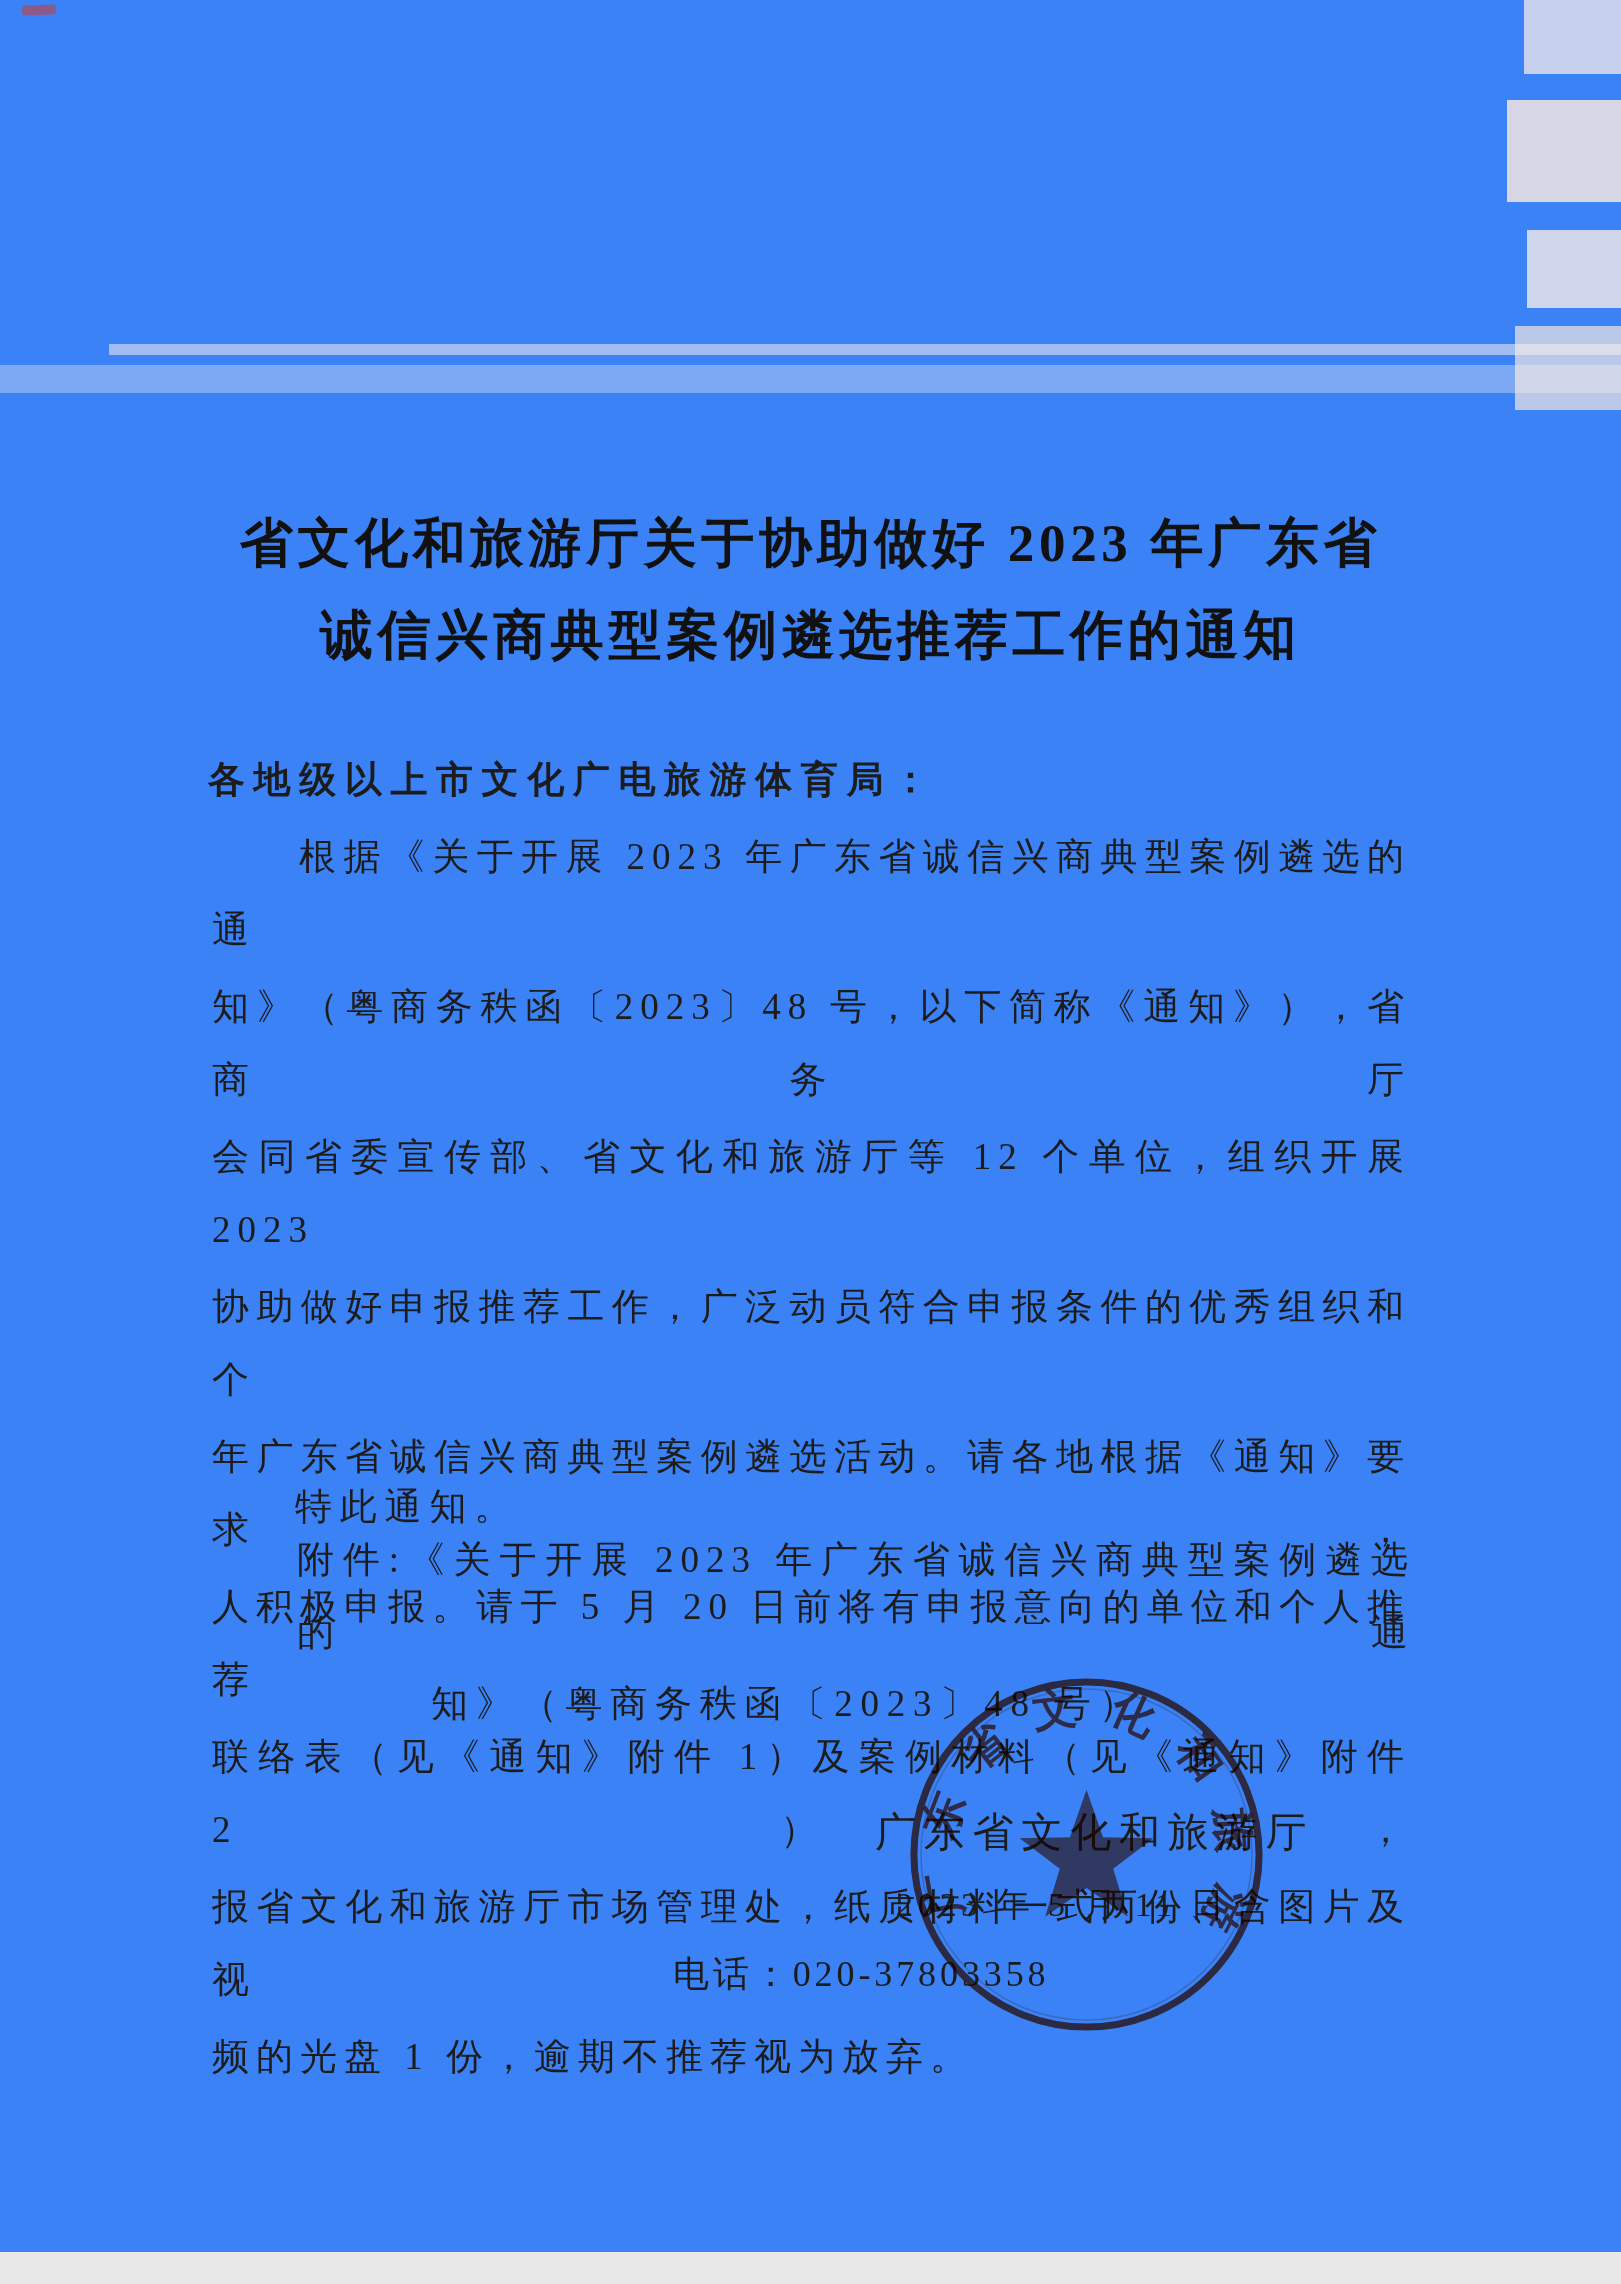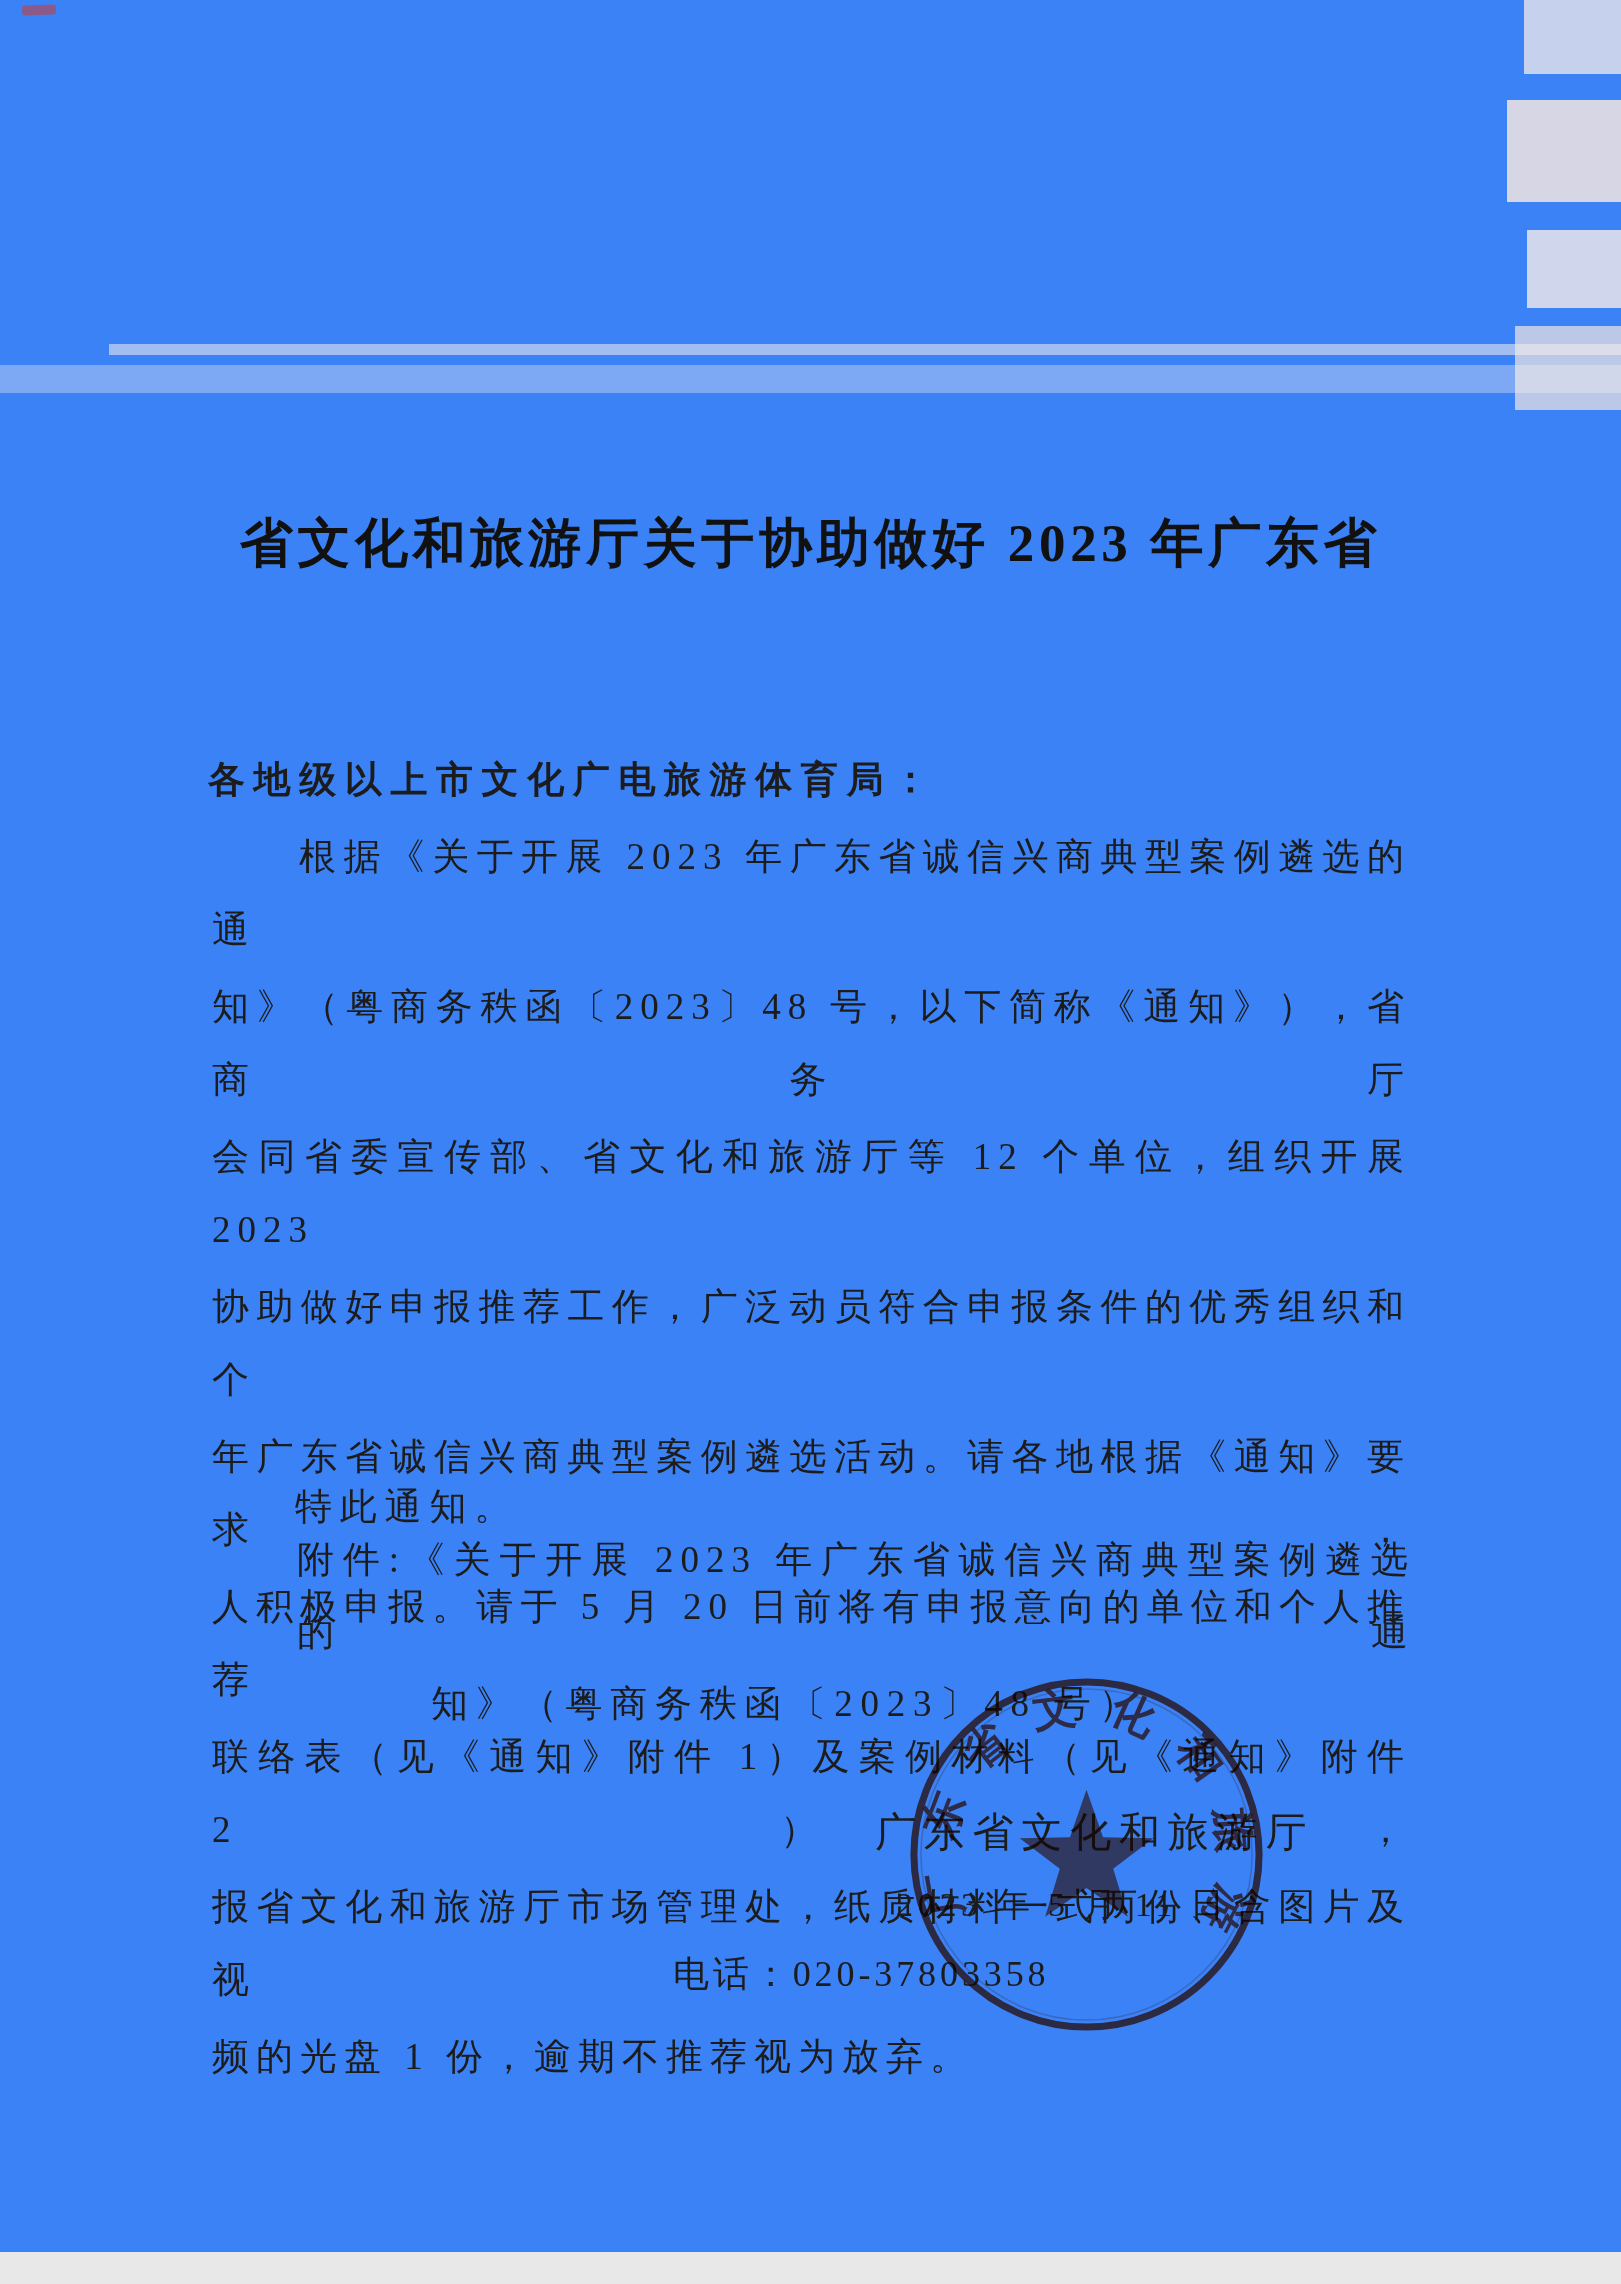--- a/index.html
+++ b/index.html
@@ -75,20 +75,21 @@
   <div class="artifact corner-mark" style="left:22px;top:4.7px;width:34px;height:10px;"></div>
   <div class="artifact band" style="left:1524px;top:0;width:97px;height:74px;opacity:.75;"></div>
   <div class="artifact band" style="left:1507px;top:100px;width:114px;height:102px;opacity:.85;background:#f2e5e2;"></div>
   <div class="artifact band" style="left:1527px;top:230px;width:94px;height:78px;opacity:.8;"></div>
   <div class="artifact band" style="left:1515px;top:326px;width:106px;height:84px;opacity:.7;background:#f2e5e2;"></div>
   <div class="artifact band" style="left:109px;top:344px;width:1512px;height:11px;opacity:.55;background:#f8eeec;"></div>
   <div class="artifact band" style="left:0;top:365px;width:1621px;height:28px;opacity:.35;background:#faf3f1;"></div>
 
   <div class="title-block">
     <div>省文化和旅游厅关于协助做好 2023 年广东省</div>
+    <div>诚信兴商典型案例遴选推荐工作的通知</div>
   </div>
 
   <div class="salutation">各地级以上市文化广电旅游体育局：</div>
 
   <div class="body-block">
     <p class="just indent">根据《关于开展 2023 年广东省诚信兴商典型案例遴选的通</p>
     <p class="just">知》（粤商务秩函〔2023〕48 号，以下简称《通知》），省商务厅</p>
     <p class="just">会同省委宣传部、省文化和旅游厅等 12 个单位，组织开展 2023</p>
     <p class="just">协助做好申报推荐工作，广泛动员符合申报条件的优秀组织和个</p>
     <p class="just">年广东省诚信兴商典型案例遴选活动。请各地根据《通知》要求，</p>

